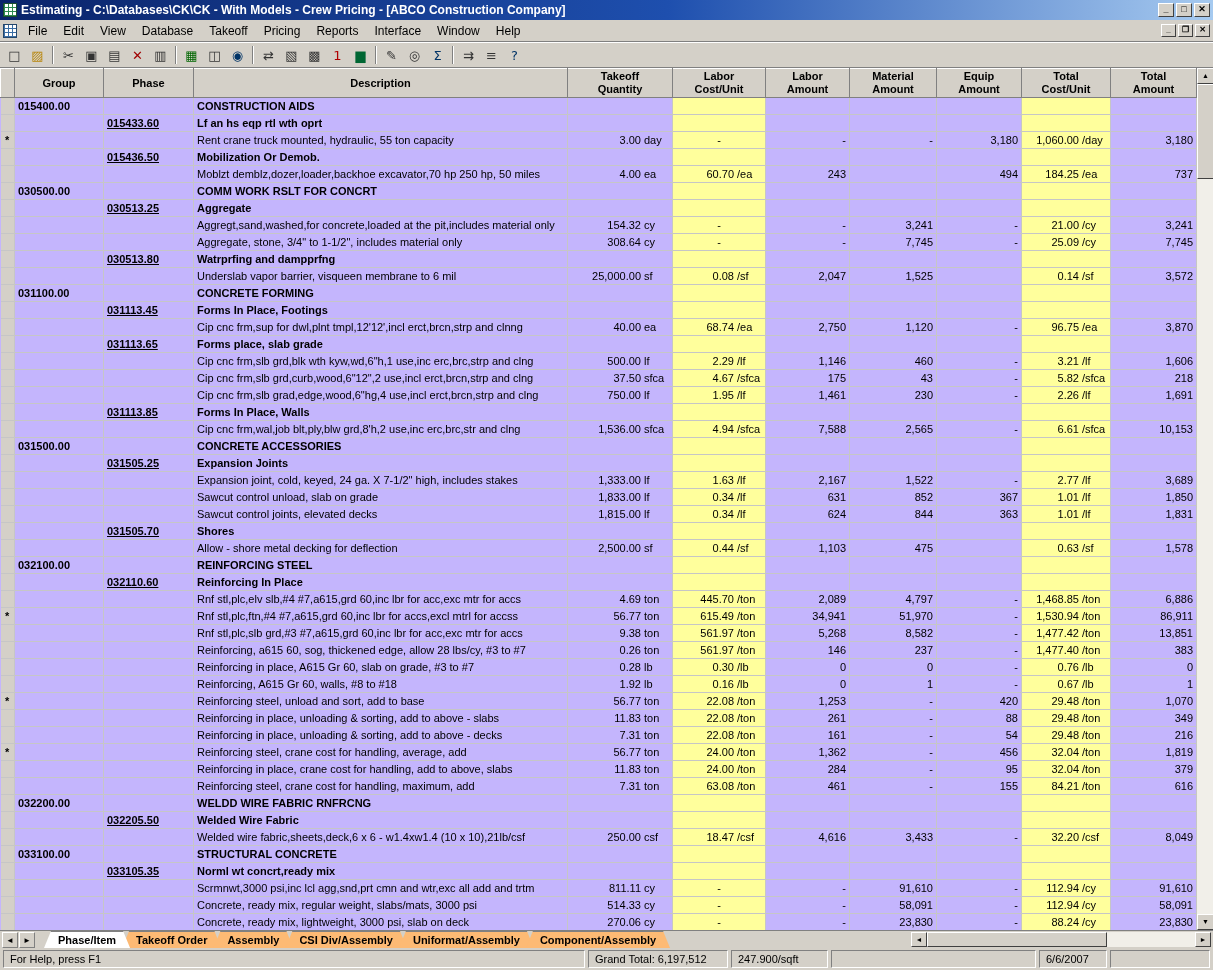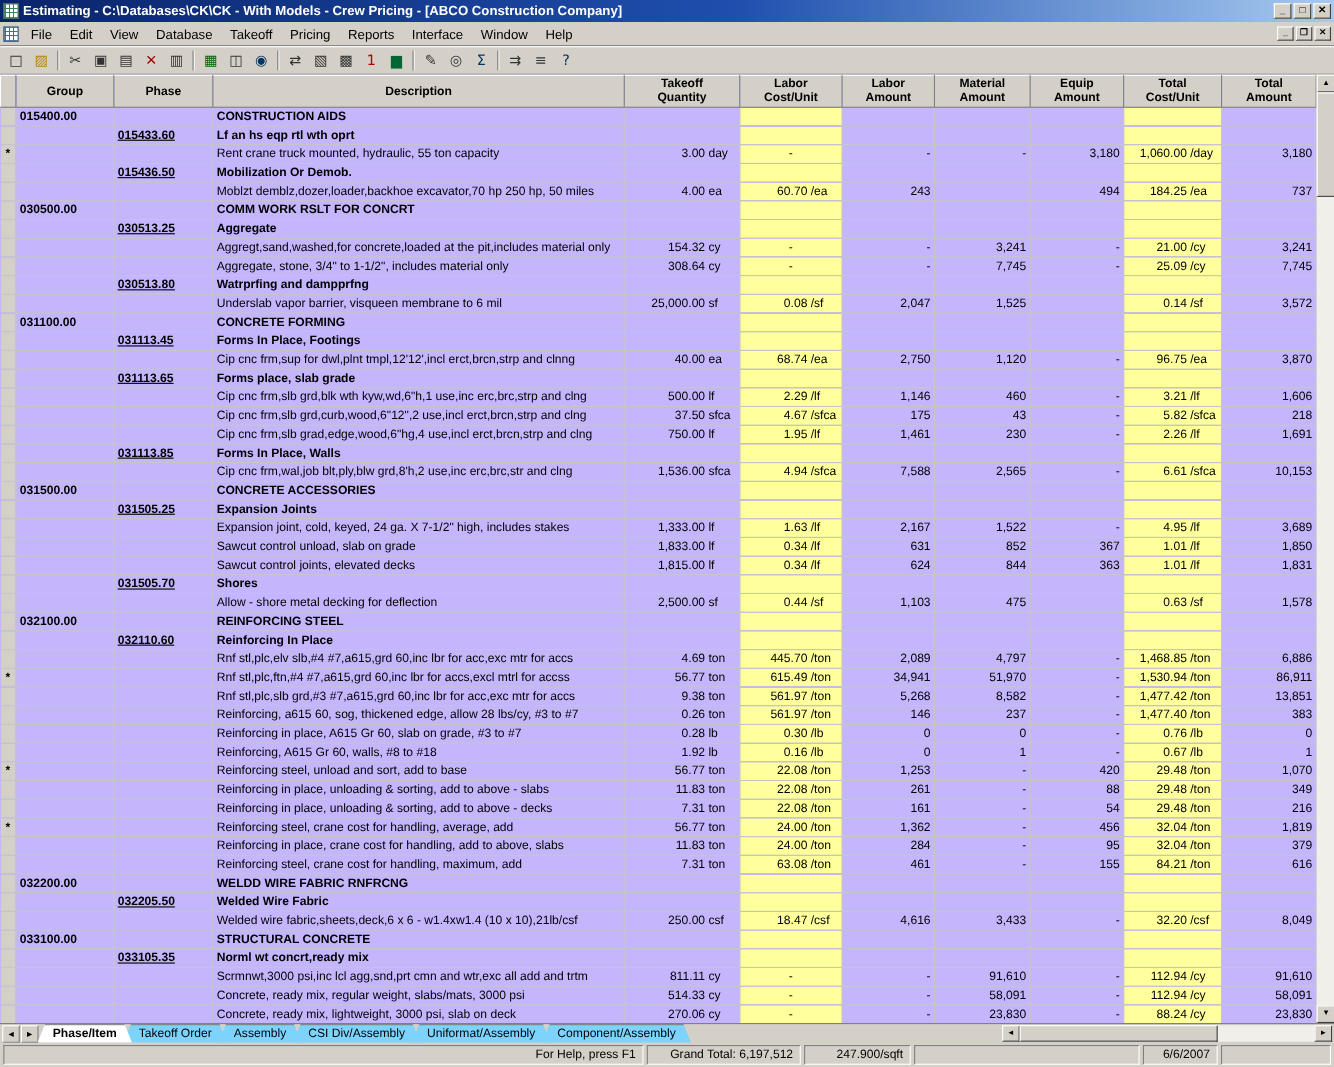--- a/index.html
+++ b/index.html
@@ -66,33 +66,33 @@
   .sb-btn { height:16px; flex:0 0 16px; background:#d4d0c8; border:1px solid; border-color:#fff #404040 #404040 #fff;
             font-size:7px; text-align:center; line-height:13px; color:#000; }
   .sb-thumb { height:95px; flex:0 0 95px; background:#d4d0c8; border:1px solid; border-color:#fff #404040 #404040 #fff; }
   .sb-track { flex:1; }
 
   
   .tabbar { height:18px; flex:0 0 18px; display:flex; align-items:stretch; background:#d4d0c8;
             border-top:1px solid #808080; padding-left:2px; }
   .tab-nav { width:16px; display:flex; align-items:center; justify-content:center; font-size:8px;
              background:#d4d0c8; border:1px solid; border-color:#fff #808080 #808080 #fff; margin:1px 1px 0 0; }
-  .tabs { display:flex; align-items:stretch; margin-left:6px; }
+  .tabs { display:flex; align-items:stretch; margin-left:16px; }
   .tab { clip-path:polygon(0 100%, 7px 0, calc(100% - 7px) 0, 100% 100%);
-         padding:2px 14px 1px; margin-left:-8px; font-size:11px; background:#7dd3fc; color:#000;
-         border-top:1px solid #808080; white-space:nowrap; }
+         padding:2px 14px 1px; margin-left:-8px; font-size:11px; background:#fdba74; color:#000;
+         border-top:1px solid #808080; white-space:nowrap;font-weight:bold; }
   .tab.active { background:#fff; font-weight:bold; z-index:2; position:relative; }
   .tab-fill { flex:1; }
   .hscroll { width:300px; flex:0 0 300px; display:flex; align-items:stretch; background:#f1efe9; margin:1px 2px 1px 0; }
   .hscroll .sb-btn { width:16px; height:auto; flex:0 0 16px; line-height:14px; }
   .hthumb { width:180px; flex:0 0 180px; background:#d4d0c8; border:1px solid; border-color:#fff #404040 #404040 #fff; }
   .htrack { flex:1; }
 
   
-  .statusbar { height:22px; flex:0 0 22px; display:flex; gap:3px; align-items:stretch; padding:2px 3px; background:#d4d0c8;text-align:right; }
+  .statusbar { height:22px; flex:0 0 22px; display:flex; gap:3px; align-items:stretch; padding:2px 3px; background:#d4d0c8; }
   .panel { border:1px solid; border-color:#808080 #fff #fff #808080; font-size:11px; padding:2px 6px;
            white-space:nowrap; overflow:hidden; background:#d4d0c8; }
   .panel.help { flex:1; }
   .w148 { width:140px; } .w97 { width:97px; } .w205 { width:205px; } .w68 { width:68px; } .w100 { width:100px; }
 </style>
 </head>
 <body>
 
 <div class="window">
 
@@ -628,21 +628,21 @@
               <div class="split">
                 <span class="sv">1.63</span>
                 <span class="su">/lf</span>
               </div>
             </td>
             <td class="num">2,167</td>
             <td class="num">1,522</td>
             <td class="num">-</td>
             <td class="yellow">
               <div class="split">
-                <span class="sv">4.95</span>
+                <span class="sv">2.77</span>
                 <span class="su">/lf</span>
               </div>
             </td>
             <td class="num">3,689</td>
           </tr>
           <tr>
             <td class="rowhdr"></td>
             <td class="c-group"></td>
             <td class="c-phase"></td>
             <td>Sawcut control unload, slab on grade</td>

